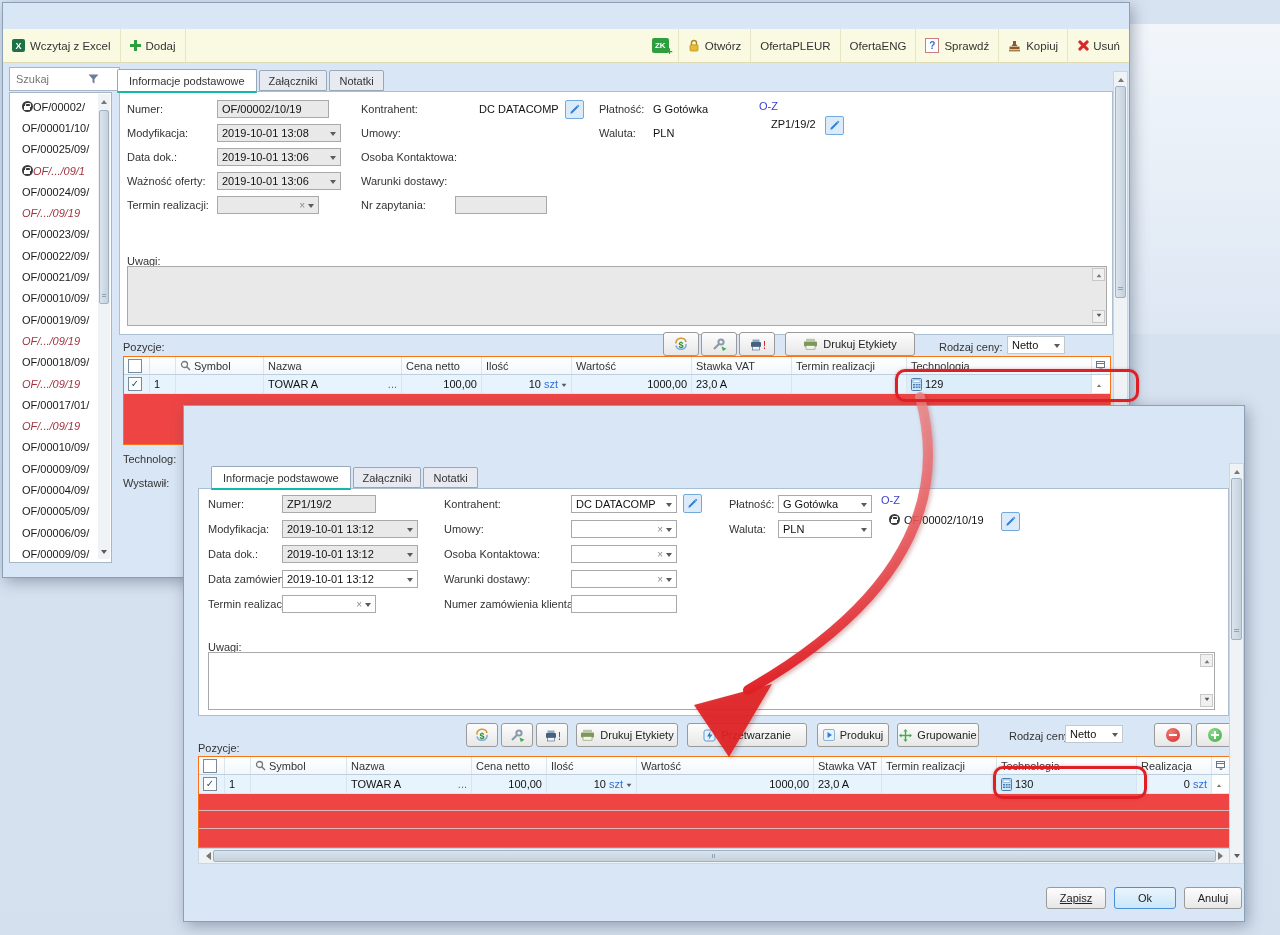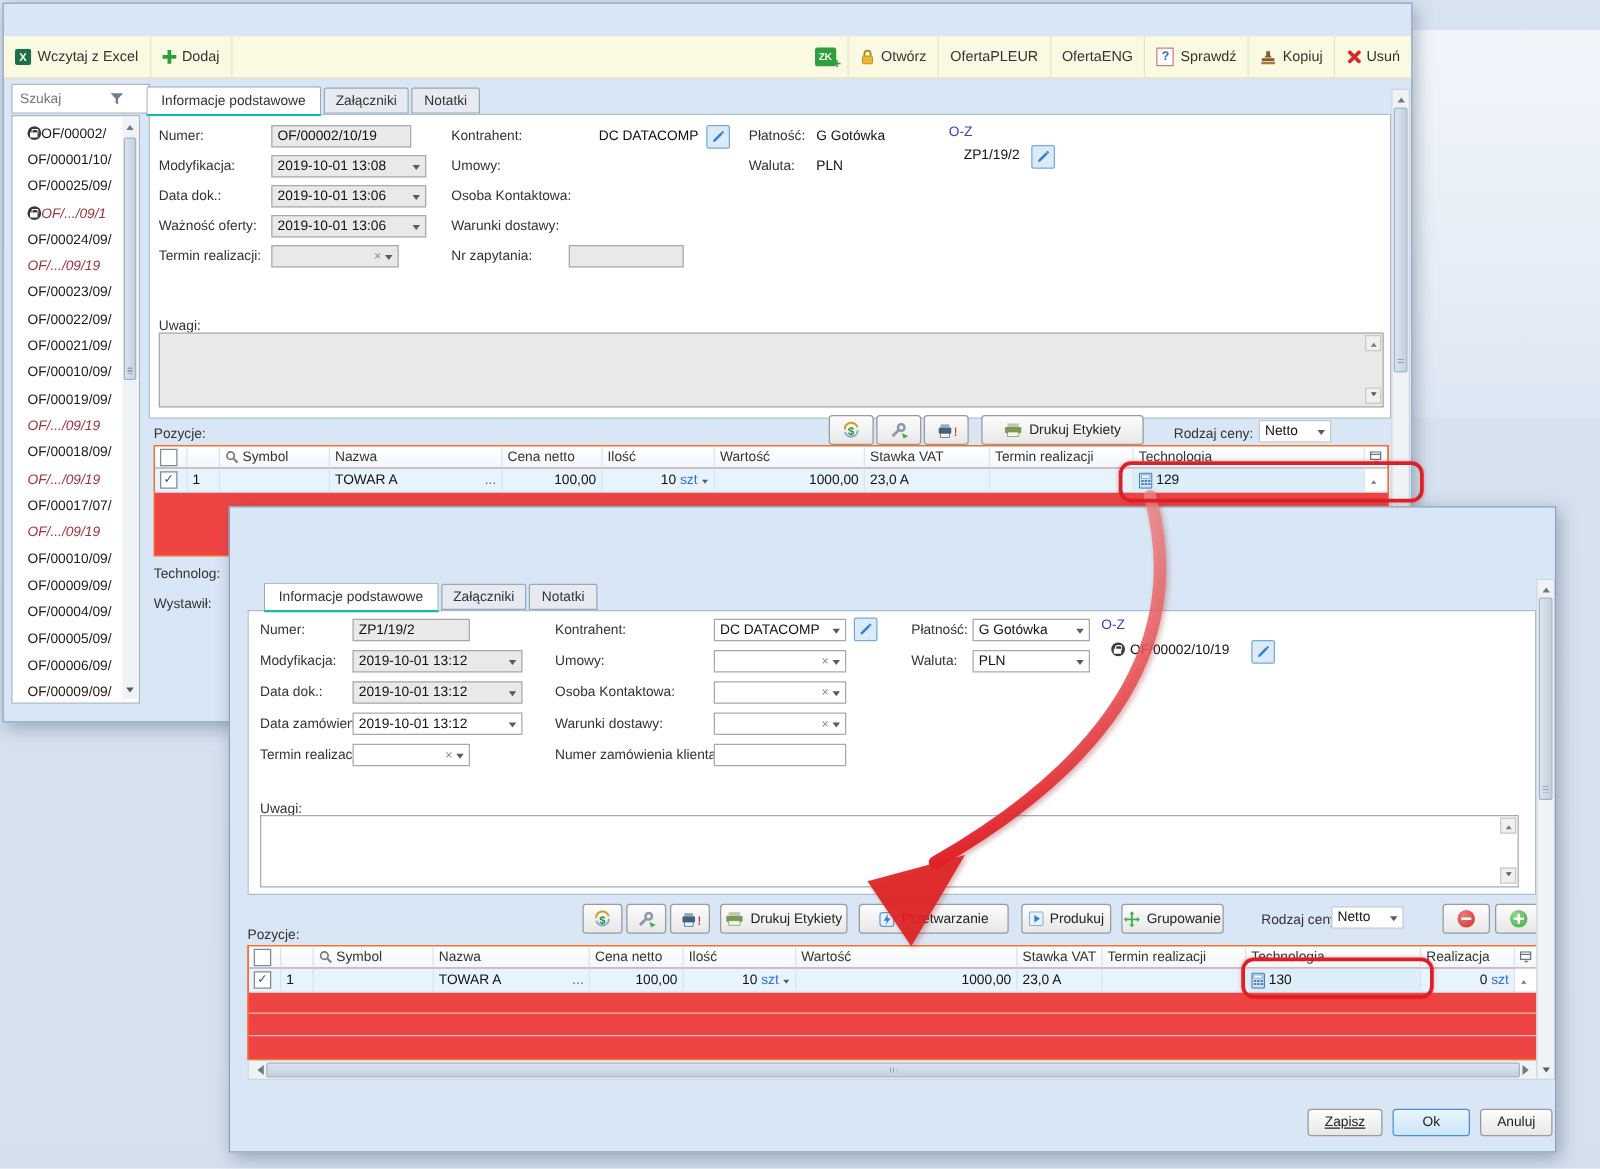--- a/index.html
+++ b/index.html
@@ -212,21 +212,21 @@
       <div class="sb-item red">
             <span>OF/.../09/19</span>
           </div>
       <div class="sb-item">
             <span>OF/00018/09/</span>
           </div>
       <div class="sb-item red">
             <span>OF/.../09/19</span>
           </div>
       <div class="sb-item">
-            <span>OF/00017/07/</span>
+            <span>OF/00017/01/</span>
           </div>
       <div class="sb-item red">
             <span>OF/.../09/19</span>
           </div>
       <div class="sb-item">
             <span>OF/00010/09/</span>
           </div>
       <div class="sb-item">
             <span>OF/00009/09/</span>
           </div>

